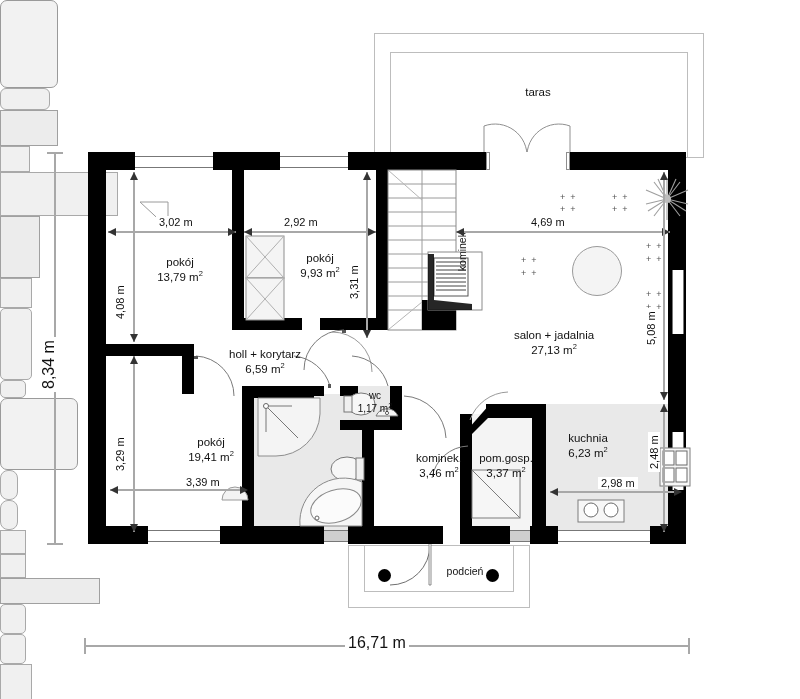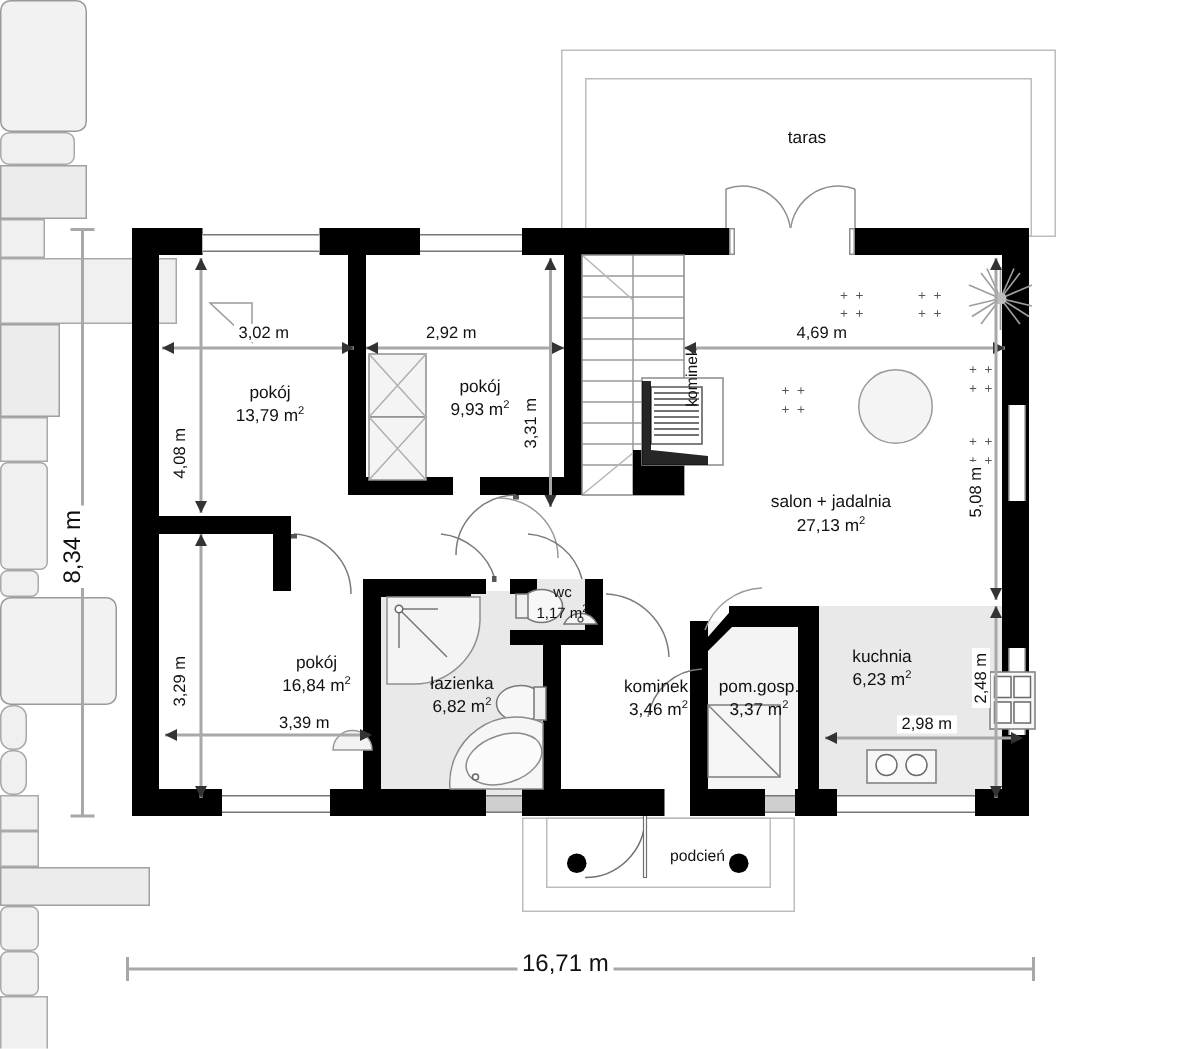--- a/index.html
+++ b/index.html
@@ -395,30 +395,30 @@
   <div class="lbl" style="left:135px;top:256px;width:90px;">
     <span>pokój</span><br>
     <span>13,79 m</span><span class="sup">2</span>
   </div>
 
   <div class="lbl" style="left:275px;top:252px;width:90px;">
     <span>pokój</span><br>
     <span>9,93 m</span><span class="sup">2</span>
   </div>
 
+  <div class="lbl" style="left:200px;top:348px;width:130px;">
+    <span>holl + korytarz</span><br>
+    <span>6,59 m</span><span class="sup">2</span>
+  </div>
 
   <div class="lbl" style="left:166px;top:436px;width:90px;">
     <span>pokój</span><br>
-    <span>16,84 m</span><span class="sup">2</span>
-  </div>
-
-  <div class="lbl" style="left:263px;top:450px;width:90px;">
-    <span>łazienka</span><br>
-    <span>6,82 m</span><span class="sup">2</span>
-  </div>
+    <span>19,41 m</span><span class="sup">2</span>
+  </div>
+
 
   <div class="lbl" style="left:348px;top:390px;width:54px;font-size:10px;">
     <span>wc</span><br>
     <span>1,17 m</span><span class="sup">2</span>
   </div>
 
   <div class="lbl" style="left:404px;top:452px;width:70px;">
     <span>kominek.</span><br>
     <span>3,46 m</span><span class="sup">2</span>
   </div>

